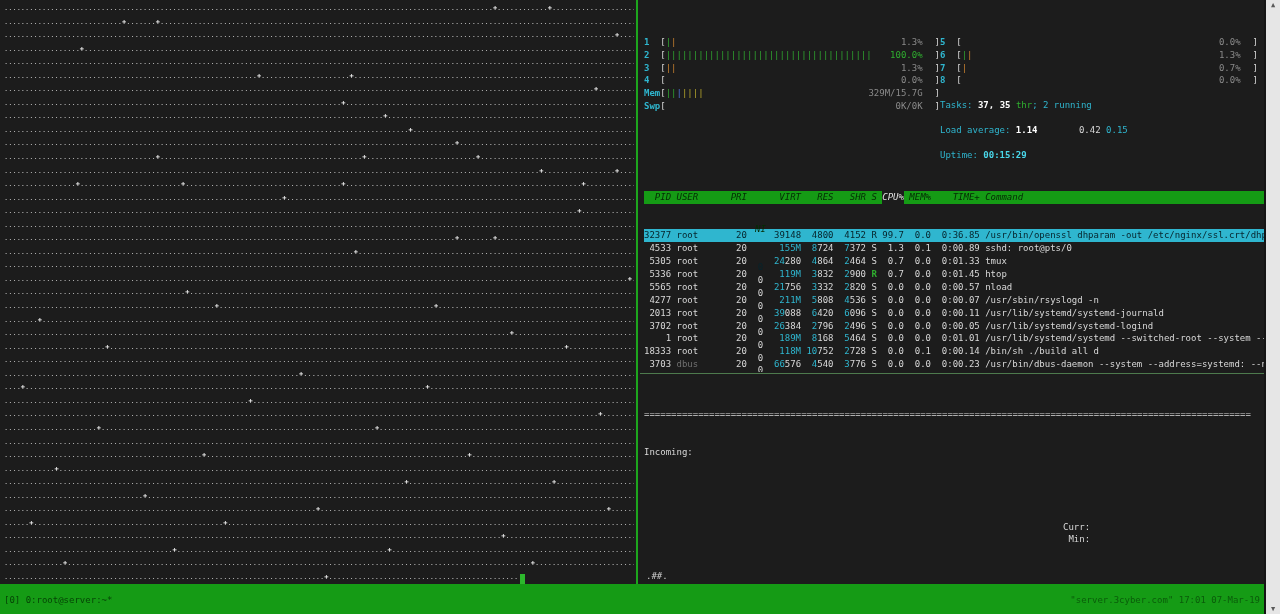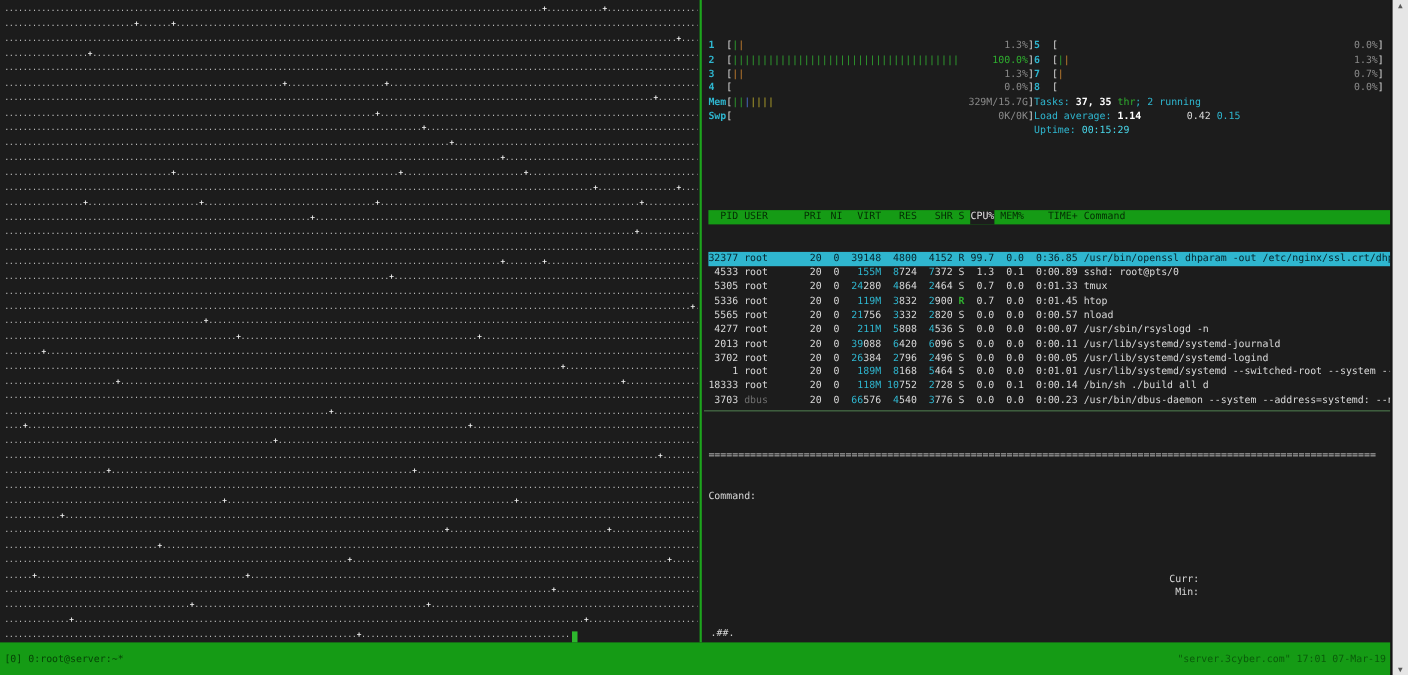--- a/index.html
+++ b/index.html
@@ -21,39 +21,39 @@
     padding:10px 0 0 4px;font-size:9px;line-height:12.9px;overflow:hidden;white-space:pre;}
   .meters{display:flex;height:90.3px;}
   .mcol1{width:296px;}
   .mcol2{width:318px;}
   .meter{display:flex;height:12.9px;}
   .m-label{color:var(--cyan,#2fb6cf);width:3ch;font-weight:bold;}
   .m-brk{color:#d8d8d8;}
   .m-inner{flex:1;position:relative;overflow:hidden;height:12.9px;}
   .m-ticks{position:absolute;left:0;top:0;}
   .tick-g{color:#2fa32f;}.tick-o{color:#c7812f;}.tick-y{color:#b3a42c;}.tick-b{color:#4f74d8;}
-  .m-value{position:absolute;right:0;top:0;color:#8a8a8a;}
+  .m-value{position:absolute;right:12px;top:0;color:#8a8a8a;}
   .m-value.green{color:#2fae2f;}
-  .info-line{height:12.9px;}
+  .info-line{height:12.9px;margin-top:12px;}
   .c{color:var(--cyan,#2fb6cf);}
   .wb{color:#ffffff;font-weight:bold;}
   .w{color:#d8d8d8;padding-left:36px;}
   .gr{color:#2fae2f;}
-  .cb{color:#49d7ea;font-weight:normal;}
+  .cb{color:#49d7ea;font-weight:bold;}
   .spacer{height:12.9px;}
   
-  .hrow{display:flex;background:var(--green,#159b15);color:#042c04;height:12.9px;}
+  .hrow{display:flex;background:var(--green,#159b15);color:#042c04;height:12.9px;font-style:italic;}
   .hcell.inv{background:var(--background,#1c1c1c);color:#e0e0e0;}
   .prow{display:flex;height:12.9px;}
   .prow.sel{background:var(--sel,#2fb6cf);}
   .prow.sel span{color:#06232b !important;font-weight:normal;}
   .c-pid{width:5ch;text-align:right;}
   .c-user{width:9ch;margin-left:1ch;text-align:left;}
   .c-pri{width:3ch;margin-left:1ch;text-align:right;}
-  .c-ni{width:3ch;margin-left:1ch;text-align:center;}
+  .c-ni{width:3ch;margin-left:1ch;text-align:center;margin-top:32px;}
   .c-virt,.c-res,.c-shr{width:5ch;margin-left:1ch;text-align:right;}
   .c-s{width:1ch;margin-left:1ch;text-align:center;}
   .c-cpu,.c-mem{width:4ch;margin-left:1ch;text-align:right;}
   .c-time{width:8ch;margin-left:1ch;text-align:right;}
   .c-cmd{flex:1;margin-left:1ch;overflow:hidden;white-space:pre;}
   .nc{color:var(--cyan,#2fb6cf);}
   .dim{color:#6f6f6f;}
   .st-g{color:#2fae2f;font-weight:bold;}
   
   .nload{position:absolute;left:640px;top:375px;width:624px;height:209px;box-sizing:border-box;
@@ -93,21 +93,21 @@
       <div class="mcol2"><div class="meter"><span class="m-label">5</span><span class="m-brk">[</span><span class="m-inner"><span class="m-ticks"></span><span class="m-value">0.0%</span></span><span class="m-brk">]</span></div><div class="meter"><span class="m-label">6</span><span class="m-brk">[</span><span class="m-inner"><span class="m-ticks"><span class="tick-g">|</span><span class="tick-o">|</span></span><span class="m-value">1.3%</span></span><span class="m-brk">]</span></div><div class="meter"><span class="m-label">7</span><span class="m-brk">[</span><span class="m-inner"><span class="m-ticks"><span class="tick-o">|</span></span><span class="m-value">0.7%</span></span><span class="m-brk">]</span></div><div class="meter"><span class="m-label">8</span><span class="m-brk">[</span><span class="m-inner"><span class="m-ticks"></span><span class="m-value">0.0%</span></span><span class="m-brk">]</span></div><div class="info-line"><span class="c">Tasks: </span><span class="wb">37, </span><span class="wb">35 </span><span class="gr">thr</span><span class="c">; </span><span class="c">2 running</span></div><div class="info-line"><span class="c">Load average: </span><span class="wb">1.14 </span><span class="w">0.42 </span><span class="c">0.15</span></div><div class="info-line"><span class="c">Uptime: </span><span class="cb">00:15:29</span></div></div>
     </div>
     <div class="spacer"></div>
     <div class="hrow"><span class="c-pid hcell">PID</span><span class="c-user hcell">USER</span><span class="c-pri hcell">PRI</span><span class="c-ni hcell">NI</span><span class="c-virt hcell">VIRT</span><span class="c-res hcell">RES</span><span class="c-shr hcell">SHR</span><span class="c-s hcell">S</span><span class="c-cpu hcell inv">CPU%</span><span class="c-mem hcell">MEM%</span><span class="c-time hcell">TIME+</span><span class="c-cmd hcell">Command</span></div>
     <div><div class="prow sel"><span class="c-pid">32377</span><span class="c-user">root</span><span class="c-pri">20</span><span class="c-ni">0</span><span class="c-virt">39148</span><span class="c-res">4800</span><span class="c-shr">4152</span><span class="c-s">R</span><span class="c-cpu">99.7</span><span class="c-mem">0.0</span><span class="c-time">0:36.85</span><span class="c-cmd">/usr/bin/openssl dhparam -out /etc/nginx/ssl.crt/dhparam.pem 2048</span></div><div class="prow"><span class="c-pid">4533</span><span class="c-user">root</span><span class="c-pri">20</span><span class="c-ni">0</span><span class="c-virt"><span class="nc">155M</span></span><span class="c-res"><span class="nc">8</span><span>724</span></span><span class="c-shr"><span class="nc">7</span><span>372</span></span><span class="c-s">S</span><span class="c-cpu">1.3</span><span class="c-mem">0.1</span><span class="c-time">0:00.89</span><span class="c-cmd">sshd: root@pts/0</span></div><div class="prow"><span class="c-pid">5305</span><span class="c-user">root</span><span class="c-pri">20</span><span class="c-ni">0</span><span class="c-virt"><span class="nc">24</span><span>280</span></span><span class="c-res"><span class="nc">4</span><span>864</span></span><span class="c-shr"><span class="nc">2</span><span>464</span></span><span class="c-s">S</span><span class="c-cpu">0.7</span><span class="c-mem">0.0</span><span class="c-time">0:01.33</span><span class="c-cmd">tmux</span></div><div class="prow"><span class="c-pid">5336</span><span class="c-user">root</span><span class="c-pri">20</span><span class="c-ni">0</span><span class="c-virt"><span class="nc">119M</span></span><span class="c-res"><span class="nc">3</span><span>832</span></span><span class="c-shr"><span class="nc">2</span><span>900</span></span><span class="c-s st-g">R</span><span class="c-cpu">0.7</span><span class="c-mem">0.0</span><span class="c-time">0:01.45</span><span class="c-cmd">htop</span></div><div class="prow"><span class="c-pid">5565</span><span class="c-user">root</span><span class="c-pri">20</span><span class="c-ni">0</span><span class="c-virt"><span class="nc">21</span><span>756</span></span><span class="c-res"><span class="nc">3</span><span>332</span></span><span class="c-shr"><span class="nc">2</span><span>820</span></span><span class="c-s">S</span><span class="c-cpu">0.0</span><span class="c-mem">0.0</span><span class="c-time">0:00.57</span><span class="c-cmd">nload</span></div><div class="prow"><span class="c-pid">4277</span><span class="c-user">root</span><span class="c-pri">20</span><span class="c-ni">0</span><span class="c-virt"><span class="nc">211M</span></span><span class="c-res"><span class="nc">5</span><span>808</span></span><span class="c-shr"><span class="nc">4</span><span>536</span></span><span class="c-s">S</span><span class="c-cpu">0.0</span><span class="c-mem">0.0</span><span class="c-time">0:00.07</span><span class="c-cmd">/usr/sbin/rsyslogd -n</span></div><div class="prow"><span class="c-pid">2013</span><span class="c-user">root</span><span class="c-pri">20</span><span class="c-ni">0</span><span class="c-virt"><span class="nc">39</span><span>088</span></span><span class="c-res"><span class="nc">6</span><span>420</span></span><span class="c-shr"><span class="nc">6</span><span>096</span></span><span class="c-s">S</span><span class="c-cpu">0.0</span><span class="c-mem">0.0</span><span class="c-time">0:00.11</span><span class="c-cmd">/usr/lib/systemd/systemd-journald</span></div><div class="prow"><span class="c-pid">3702</span><span class="c-user">root</span><span class="c-pri">20</span><span class="c-ni">0</span><span class="c-virt"><span class="nc">26</span><span>384</span></span><span class="c-res"><span class="nc">2</span><span>796</span></span><span class="c-shr"><span class="nc">2</span><span>496</span></span><span class="c-s">S</span><span class="c-cpu">0.0</span><span class="c-mem">0.0</span><span class="c-time">0:00.05</span><span class="c-cmd">/usr/lib/systemd/systemd-logind</span></div><div class="prow"><span class="c-pid">1</span><span class="c-user">root</span><span class="c-pri">20</span><span class="c-ni">0</span><span class="c-virt"><span class="nc">189M</span></span><span class="c-res"><span class="nc">8</span><span>168</span></span><span class="c-shr"><span class="nc">5</span><span>464</span></span><span class="c-s">S</span><span class="c-cpu">0.0</span><span class="c-mem">0.0</span><span class="c-time">0:01.01</span><span class="c-cmd">/usr/lib/systemd/systemd --switched-root --system --de</span></div><div class="prow"><span class="c-pid">18333</span><span class="c-user">root</span><span class="c-pri">20</span><span class="c-ni">0</span><span class="c-virt"><span class="nc">118M</span></span><span class="c-res"><span class="nc">10</span><span>752</span></span><span class="c-shr"><span class="nc">2</span><span>728</span></span><span class="c-s">S</span><span class="c-cpu">0.0</span><span class="c-mem">0.1</span><span class="c-time">0:00.14</span><span class="c-cmd">/bin/sh ./build all d</span></div><div class="prow"><span class="c-pid">3703</span><span class="c-user dim">dbus</span><span class="c-pri">20</span><span class="c-ni">0</span><span class="c-virt"><span class="nc">66</span><span>576</span></span><span class="c-res"><span class="nc">4</span><span>540</span></span><span class="c-shr"><span class="nc">3</span><span>776</span></span><span class="c-s">S</span><span class="c-cpu">0.0</span><span class="c-mem">0.0</span><span class="c-time">0:00.23</span><span class="c-cmd">/usr/bin/dbus-daemon --system --address=systemd: --nof</span></div><div class="prow"><span class="c-pid">3706</span><span class="c-user dim">polkitd</span><span class="c-pri">20</span><span class="c-ni">0</span><span class="c-virt"></span><span class="c-res"></span><span class="c-shr"></span><span class="c-s">S</span><span class="c-cpu">0.0</span><span class="c-mem">0.1</span><span class="c-time">0:00.05</span><span class="c-cmd">/usr/lib/polkit-1/polkitd --no-debug</span></div></div>
     
   </div>
 
   <div class="nload">
     <div class="nl-row">================================================================================================================</div>
-    <div class="nl-row">Command:</div>
+    <div class="nl-row">Incoming:</div>
     <div class="nl-row"></div>
     <div><div class="nl-row stats-line"><span class="st-label">Curr:</span><span class="st-value">32.88 kBit/s</span></div><div class="nl-row stats-line"><span class="st-label">Min:</span><span class="st-value">952.00 Bit/s</span></div></div>
     
     
     
     <div class="graph-tail">.##.</div>
   </div>
 
   <div class="statusbar">
     <span><span class="sb-session">[0] </span><span class="sb-window">0:root@server:~*</span></span>

